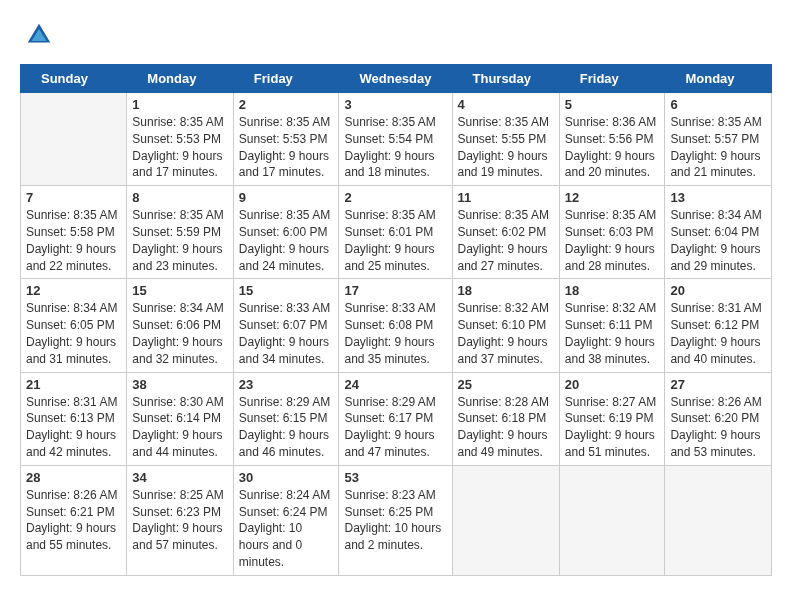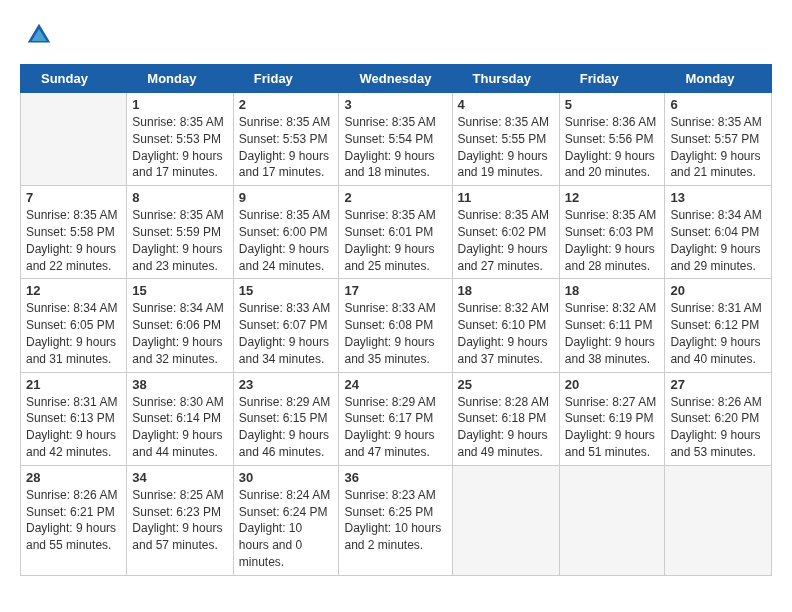--- a/index.html
+++ b/index.html
@@ -363,21 +363,21 @@
       </td>
         <td>
         <span class="day-num">30</span>
         <div class="day-info">
           Sunrise: 8:24 AM<br>
           Sunset: 6:24 PM<br>
           Daylight: 10 hours and 0 minutes.
         </div>
       </td>
         <td>
-        <span class="day-num">36</span>
+        <span class="day-num">53</span>
         <div class="day-info">
           Sunrise: 8:23 AM<br>
           Sunset: 6:25 PM<br>
           Daylight: 10 hours and 2 minutes.
         </div>
       </td>
         <td class="empty"></td>
         <td class="empty"></td>
         <td class="empty"></td>
       </tr>

